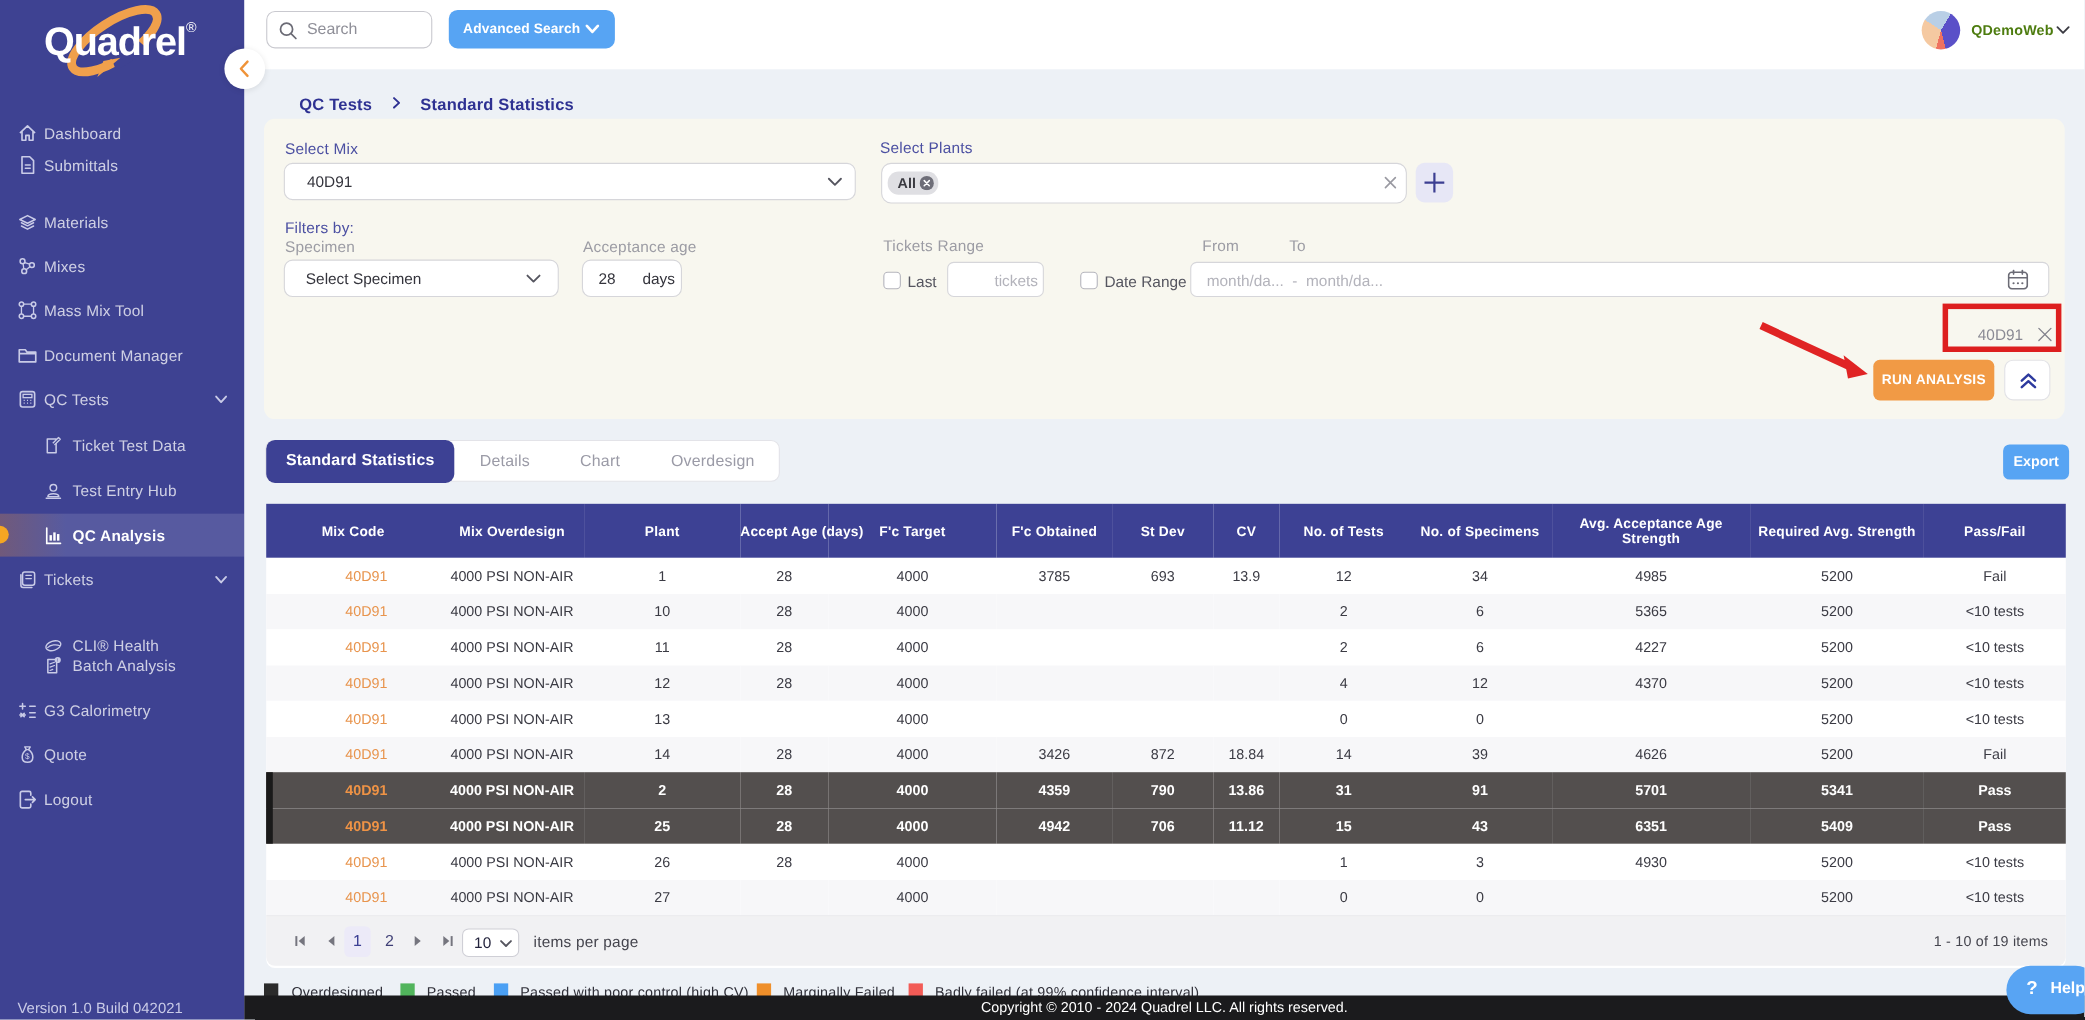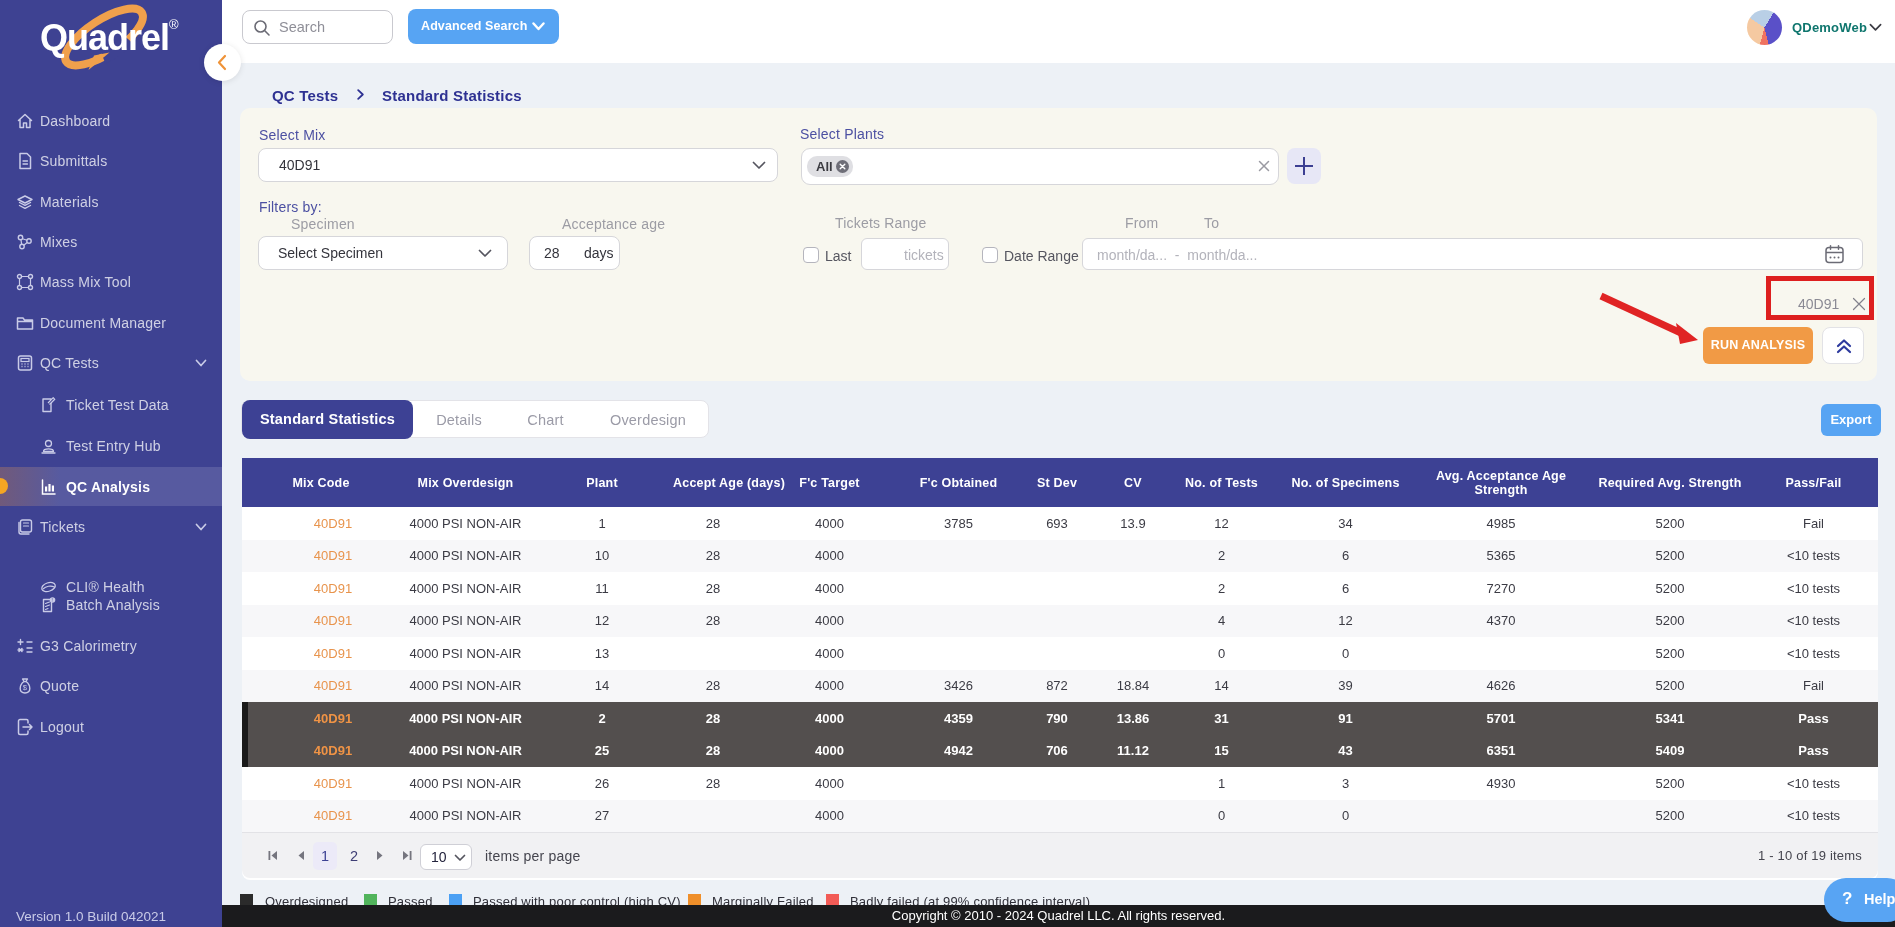--- a/index.html
+++ b/index.html
@@ -19,27 +19,27 @@
 #collapse-btn { position:absolute; left:204px; top:44px; width:37px; height:37px; border-radius:50%; background:#ffffff; box-shadow:0 1px 6px rgba(0,0,0,0.10); z-index:40; }
 #version { position:absolute; left:0; top:909px; width:182px; text-align:center; color:#c9cbe7; font-size:13.5px; }
 
 
 #topbar { position:absolute; left:222px; top:0; width:1673px; height:63px; background:#ffffff; z-index:10; }
 #searchbox { position:absolute; left:20px; top:10px; width:151px; height:34px; background:#fff; border:1px solid #c9c9cf; border-radius:8px; }
 #searchbox span { position:absolute; left:36px; top:8px; font-size:14.5px; color:#8f8f98; }
 #advbtn { position:absolute; left:186px; top:9px; width:151px; height:35px; background:#57a4f3; border-radius:8px; color:#fff; font-weight:bold; font-size:12.5px; }
 #advbtn span { position:absolute; left:13px; top:10px; letter-spacing:0.1px; }
 #avatar { position:absolute; left:1525px; top:10px; width:35px; height:35px; }
-#uname { position:absolute; left:1570px; top:20px; font-size:13px; color:#0f766e; font-weight:bold; letter-spacing:0.2px; }
+#uname { position:absolute; left:1570px; top:20px; font-size:13px; color:#4d7c0f; font-weight:bold; letter-spacing:0.2px; }
 
 
 #crumb { position:absolute; left:240px; top:87px; font-size:15px; font-weight:bold; color:#2e3192; letter-spacing:0.2px;margin-left:32px; }
 #filtercard { position:absolute; left:240px; top:108px; width:1637px; height:273px; background:#f8f7ef; border-radius:10px; }
 .flabel { position:absolute; font-size:14px; color:#4c50a2; letter-spacing:0.2px; }
-.glabel { position:absolute; font-size:14px; color:#9c9ca4; letter-spacing:0.2px;margin-left:32px; }
+.glabel { position:absolute; font-size:14px; color:#9c9ca4; letter-spacing:0.2px; }
 .inp { position:absolute; background:#fff; border:1px solid #d6d6da; border-radius:8px; }
 .itext { position:absolute; font-size:14px; color:#34343c; }
 .ph { position:absolute; font-size:14px; color:#b3b3bb; }
 .chk { position:absolute; width:16px; height:16px; background:#fff; border:1px solid #b5b5bd; border-radius:4px; }
 
 
 #tabrow { position:absolute; left:241px; top:400px; width:468px; height:38px; background:#ffffff; border:1px solid #e3e3e8; border-radius:8px; }
 #tab-active { position:absolute; left:0px; top:-1px; width:171px; height:39px; background:#3d4194; border-radius:8px; color:#fff; font-weight:bold; font-size:14.5px; text-align:center; line-height:38px; letter-spacing:0.2px; }
 .tab { position:absolute; top:0; height:38px; line-height:38px; font-size:14.5px; color:#9b9ba7; text-align:center; letter-spacing:0.2px; }
 #exportbtn { position:absolute; left:1821px; top:404px; width:60px; height:32px; background:#57a4f3; border-radius:6px; color:#fff; font-weight:bold; font-size:13px; text-align:center; line-height:32px; }
@@ -78,21 +78,21 @@
     <text x="40" y="50" font-family="Liberation Sans, sans-serif" font-size="36" font-weight="bold" fill="#ffffff" letter-spacing="-1">Quadrel</text>
     <text x="169" y="29" font-family="Liberation Sans, sans-serif" font-size="13" fill="#ffffff">®</text>
   </svg>
   <div id="navwrap">
     <div class="nav-item" style="top:101px">
       <svg class="ic" viewBox="0 0 18 18">
           <path d="M2.5 8.5 L9 2.5 L15.5 8.5 M4 7.5 V15.5 H7.5 V11 H10.5 V15.5 H14 V7.5" fill="none" stroke="#c9cbe7" stroke-width="1.5" stroke-linecap="round" stroke-linejoin="round"></path>
         </svg>
       <span class="lbl">Dashboard</span>
       </div>
-    <div class="nav-item" style="top:141px">
+    <div class="nav-item" style="top:130px">
       <svg class="ic" viewBox="0 0 18 18">
           <path d="M4 1.5 H11 L14.5 5 V16.5 H4 Z" fill="none" stroke="#c9cbe7" stroke-width="1.5" stroke-linejoin="round"></path>
           <path d="M7 9 H11.5 M7 12 H11.5" stroke="#c9cbe7" stroke-width="1.3" stroke-linecap="round"></path>
         </svg>
       <span class="lbl">Submittals</span>
       </div>
     <div class="nav-item" style="top:182px">
       <svg class="ic" viewBox="0 0 18 18">
           <path d="M2 6.5 L9 3 L16 6.5 L9 10 Z M3.5 9.5 L9 12.3 L14.5 9.5 M3.5 12.5 L9 15.3 L14.5 12.5" fill="none" stroke="#c9cbe7" stroke-width="1.4" stroke-linejoin="round" stroke-linecap="round"></path>
         </svg>
@@ -399,21 +399,21 @@
           <td class="mix">40D91</td>
           <td>4000 PSI NON-AIR</td>
           <td>11</td>
           <td>28</td>
           <td>4000</td>
           <td></td>
           <td></td>
           <td></td>
           <td>2</td>
           <td>6</td>
-          <td>7270</td>
+          <td>4227</td>
           <td>5200</td>
           <td>&lt;10 tests</td>
         </tr>
       <tr>
           <td class="mix">40D91</td>
           <td>4000 PSI NON-AIR</td>
           <td>12</td>
           <td>28</td>
           <td>4000</td>
           <td></td>

